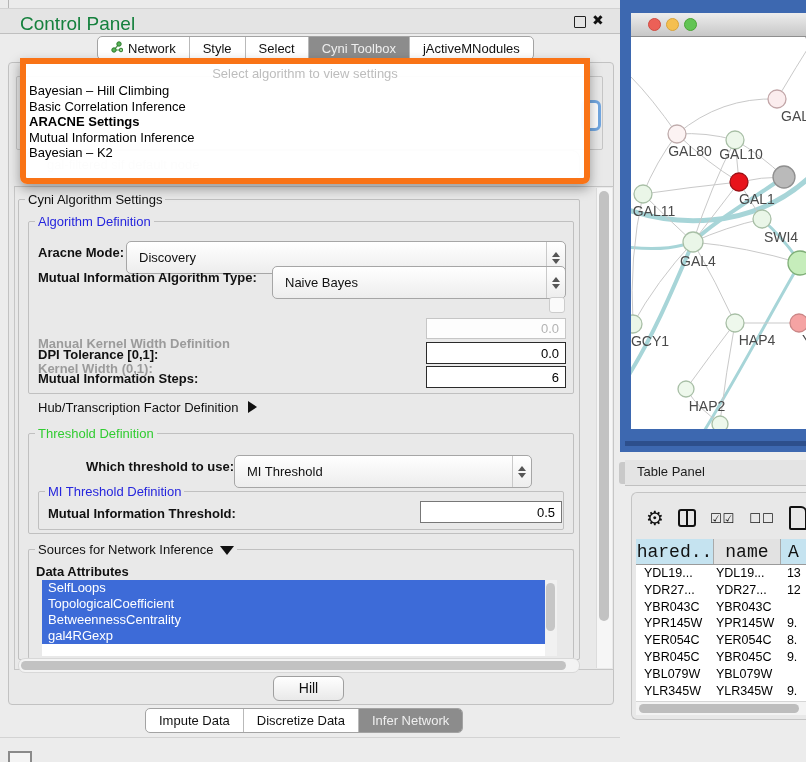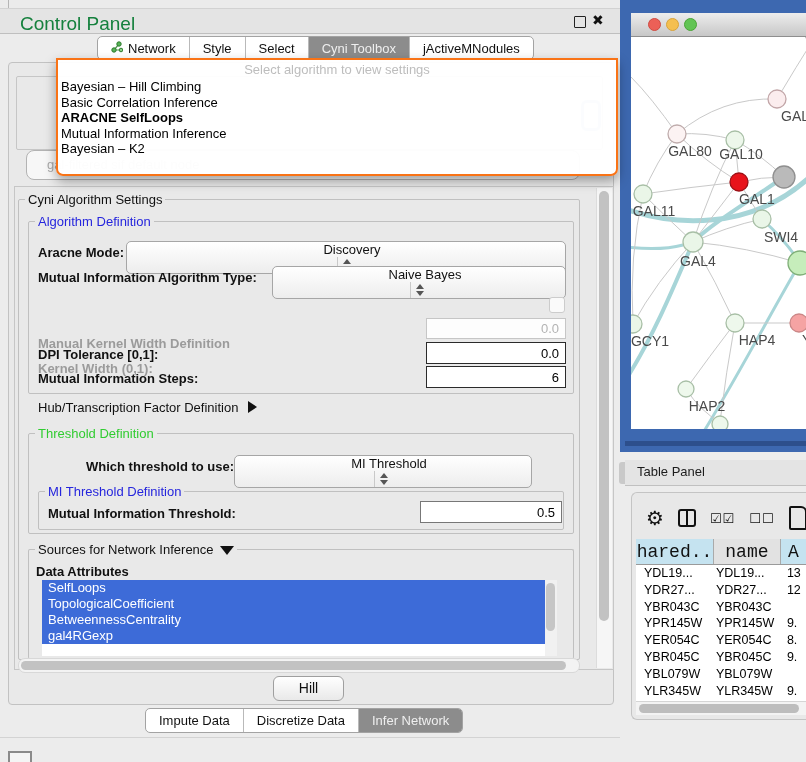--- a/index.html
+++ b/index.html
@@ -21,37 +21,37 @@
   .seg .seg-item.sel{background:#8c8c8c;color:#efefef;}
   .net-ico{margin-right:5px;display:inline-block;}
   
   .cp-body{position:absolute;left:8px;top:62px;width:604px;height:641px;background:#e9e9e9;border:1px solid #c2c2c2;border-radius:4px;}
   
   .hidden-group{position:absolute;left:16px;top:76px;width:585px;height:72px;border:1px solid #c6c6c6;border-radius:2px;}
   .focus-frag{position:absolute;left:581px;top:100px;width:14px;height:25px;background:#fff;border:3px solid #72a7e0;border-radius:6px;}
   .combo-sliver{position:absolute;left:26px;top:150px;width:554px;height:30px;background:#f7f7f7;border:1px solid #b3b3b3;border-radius:8px;color:#a9a9a9;padding:6px 0 0 20px;box-sizing:border-box;}
   
   .popup{position:absolute;left:20px;top:58px;width:558px;height:114px;background:rgba(255,255,255,0.97);
-         border:2px solid #f97316;border-radius:0 0 7px 7px;box-shadow:0 5px 12px rgba(0,0,0,.35);z-index:30;margin-left:36px;}
+         border:6px solid #f97316;border-radius:0 0 7px 7px;box-shadow:0 5px 12px rgba(0,0,0,.35);z-index:30;}
   .popup .hint{height:17px;text-align:center;color:#bdbdbd;padding-top:2px;}
   .popup .item{height:15.6px;padding-left:3px;color:#000;line-height:15.6px;}
   .popup .item.bold{font-weight:bold;}
   
   .settings-wrap{position:absolute;left:14px;top:186px;width:598px;height:482px;background:#e9e9e9;border:1px solid #c6c6c6;}
   .vscroll{position:absolute;right:1px;top:1px;width:15px;height:480px;background:#f6f6f6;border-left:1px solid #dcdcdc;}
   .vscroll .thumb{position:absolute;left:2px;top:3px;width:10px;height:430px;background:#c2c2c2;border-radius:6px;}
   fieldset{margin:0;padding:0;border:1px solid #c0c0c0;border-radius:2px;position:absolute;}
   fieldset legend{font-size:13px;padding:0 3px;margin-left:6px;}
   .fs-black legend{color:#111;}
   .fs-blue legend{color:#2525dd;}
   .fs-green legend{color:#31cc31;}
   .lbl{position:absolute;font-weight:bold;color:#111;white-space:nowrap;}
   .lbl.dis{color:#9b9b9b;margin-top:38px;}
   .combo{position:absolute;background:linear-gradient(#ffffff,#ededed);border:1px solid #a6a6a6;border-radius:5px;
-         display:flex;align-items:center;height:33px;box-sizing:border-box;flex-direction:column;}
+         display:flex;align-items:center;height:33px;box-sizing:border-box;}
   .combo .ctext{flex:1;padding-left:12px;color:#111;}
   .combo .arrows{width:18px;display:flex;flex-direction:column;align-items:center;justify-content:center;gap:2px;border-left:1px solid #c9c9c9;height:100%;}
   .tri-up{width:0;height:0;border-left:4px solid transparent;border-right:4px solid transparent;border-bottom:5px solid #555;}
   .tri-dn{width:0;height:0;border-left:4px solid transparent;border-right:4px solid transparent;border-top:5px solid #555;}
   .numfield{position:absolute;box-sizing:border-box;background:#fff;text-align:right;
             font-family:"Liberation Sans",sans-serif;font-size:13px;padding-right:6px;}
   .numfield.en{border:1.5px solid #2b2b2b;color:#000;}
   .numfield.dis{border:1px solid #c6c6c6;color:#b3b3b3;background:#fdfdfd;}
   .cbox{position:absolute;width:14px;height:14px;border:1px solid #cccccc;border-radius:3px;background:#fafafa;}
   .expander{position:absolute;font-weight:bold;color:#111;}
@@ -147,21 +147,21 @@
   <div class="focus-frag"></div>
   <div class="combo-sliver">
     <span>gal-filtered sif default node</span>
   </div>
 
   <div class="popup">
     <div class="hint">Select algorithm to view settings</div>
     <div id="algo-list">
         <div class="item">Bayesian – Hill Climbing</div>
         <div class="item">Basic Correlation Inference</div>
-        <div class="item bold">ARACNE SelfLoops</div>
+        <div class="item bold">ARACNE Settings</div>
         <div class="item">Mutual Information Inference</div>
         <div class="item">Bayesian – K2</div>
       </div>
   </div>
 
   <div class="settings-wrap">
     <div class="vscroll">
       <div class="thumb"></div>
     </div>
   </div>

